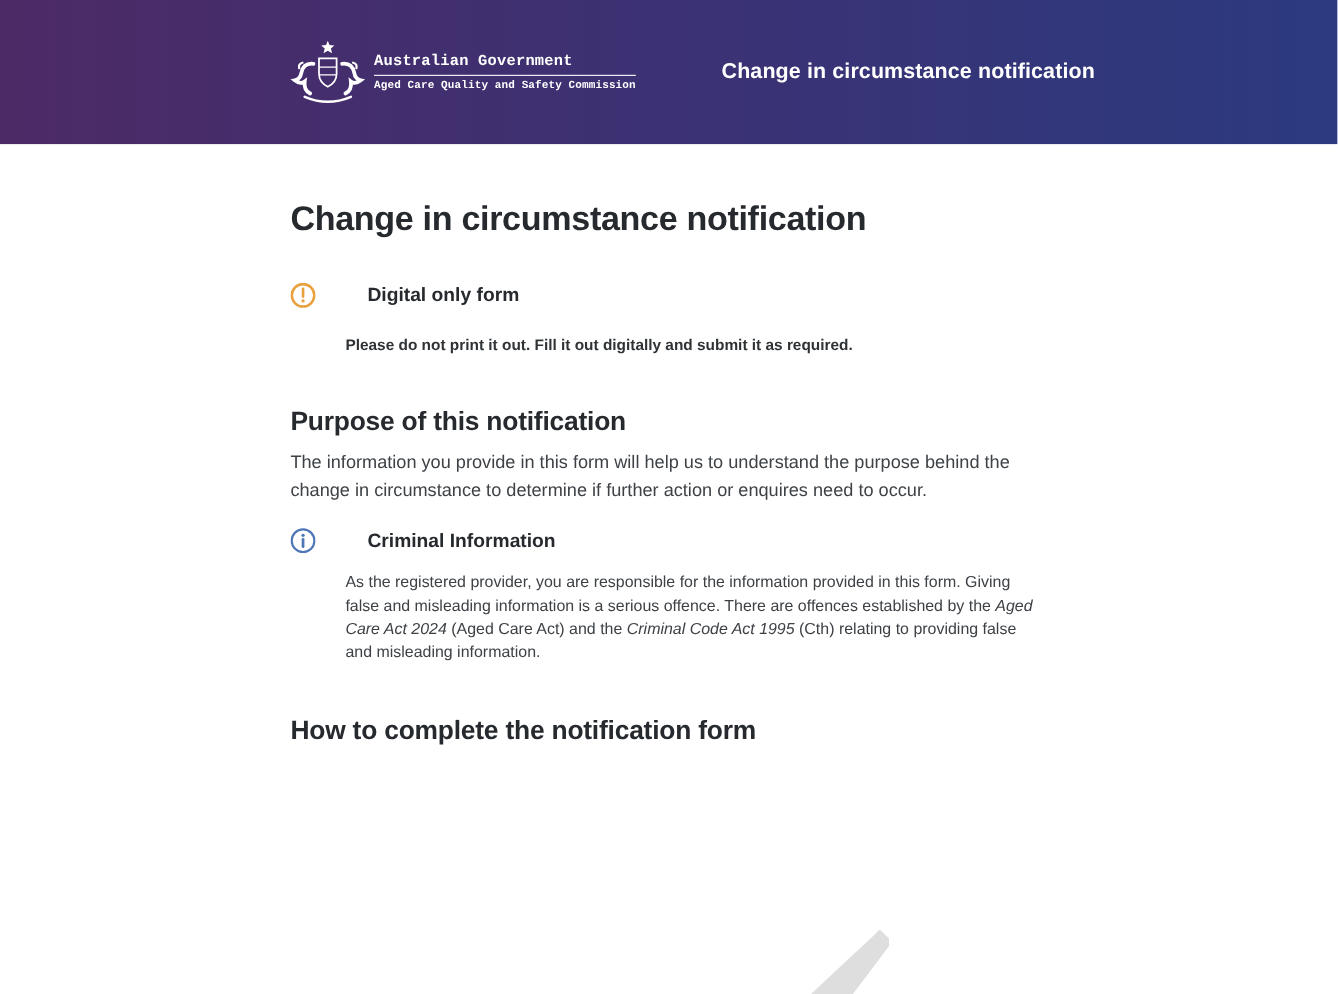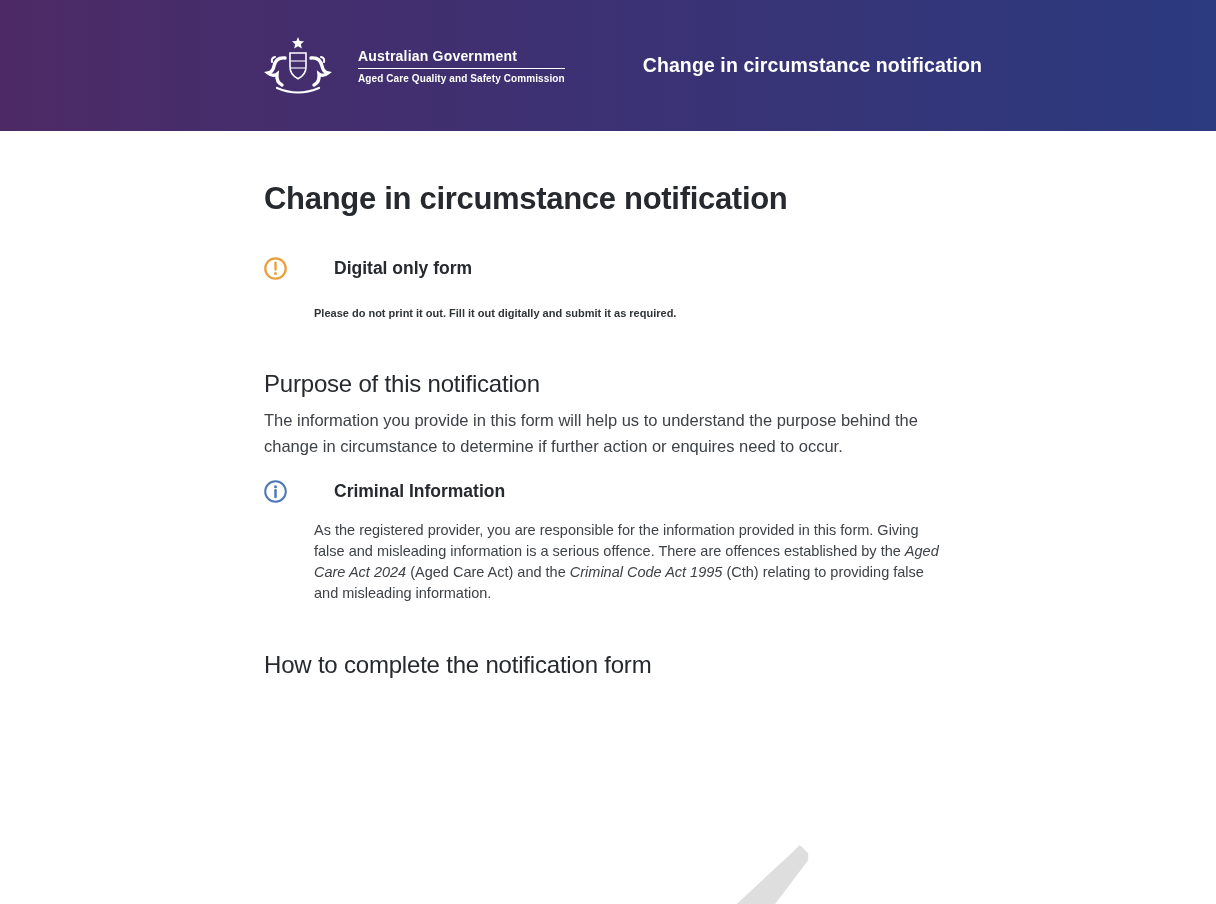--- a/index.html
+++ b/index.html
@@ -14,45 +14,45 @@
     font-family:"Liberation Sans",sans-serif;position:relative;
   }
   
   .header{
     height:131px;width:100%;
     background:linear-gradient(90deg,var(--grad-left) 0%,var(--grad-mid) 48%,var(--grad-right) 100%);
     display:flex;align-items:center;
   }
   .logo-wrap{margin-left:263px;display:flex;align-items:center;}
   .emblem{width:70px;height:58px;flex:0 0 auto;color:#ffffff;}
-  .logo-text{margin-left:25px;color:#ffffff;font-family:Liberation Sans, sans-serif;font-weight:bold;}
+  .logo-text{margin-left:7px;color:#ffffff;font-family:Liberation Mono, monospace;font-weight:bold;}
   .logo-line1{font-size:14px;padding-bottom:4px;border-bottom:1px solid #ffffff;letter-spacing:.2px;}
   .logo-line2{font-size:10px;padding-top:4px;letter-spacing:.1px;}
   .header-title{
     margin-left:78px;color:#ffffff;font-size:19.5px;font-weight:bold;letter-spacing:.1px;
   }
   
   .content{margin-left:264px;width:688px;}
   h1.page-title{
     margin:49px 0 0 0;font-size:31px;line-height:1.25;color:var(--heading);
     font-weight:bold;letter-spacing:-.3px;
   }
   .notice{margin-top:38px;}
   .notice-head{display:flex;align-items:center;gap:20px;}
   .notice-icon{width:23px;height:23px;flex:0 0 auto;}
   .notice-heading{margin-left:27px;font-size:17.5px;font-weight:bold;color:var(--heading);}
   .notice-body{
     margin:16px 0 0 50px;font-size:14.5px;line-height:21px;color:var(--body);
   }
   .notice-note{
-    margin:23px 0 0 50px;font-size:11px;line-height:21px;color:#2f3336;font-weight:bold;
+    margin:23px 0 0 50px;font-size:14px;line-height:21px;color:#2f3336;font-weight:bold;
   }
   h2.section-heading{
     margin:46px 0 0 0;font-size:24px;line-height:1.2;color:var(--heading);
-    font-weight:normal;letter-spacing:-.2px;
+    font-weight:bold;letter-spacing:-.2px;
   }
   h2.section-heading.second{margin-top:47px;}
   .para{margin:26px 0 0 0;font-size:16.5px;line-height:26.5px;color:var(--body);}
   .para.follow{margin-top:8px;}
   .imp-notice{margin-top:20px;}
   .imp-notice .notice-body{margin-top:17px;}
   .italic{font-style:italic;}
   
   .chevron{
     position:absolute;left:730px;top:845px;width:85px;height:59px;

